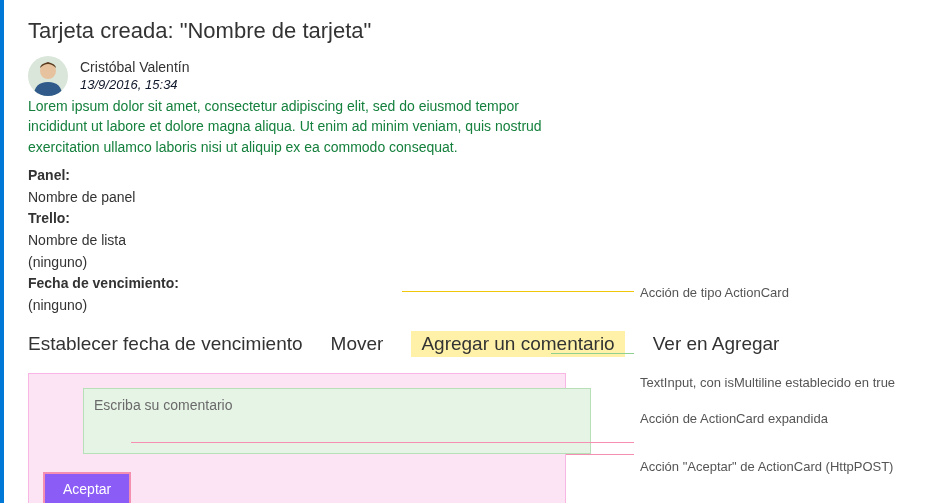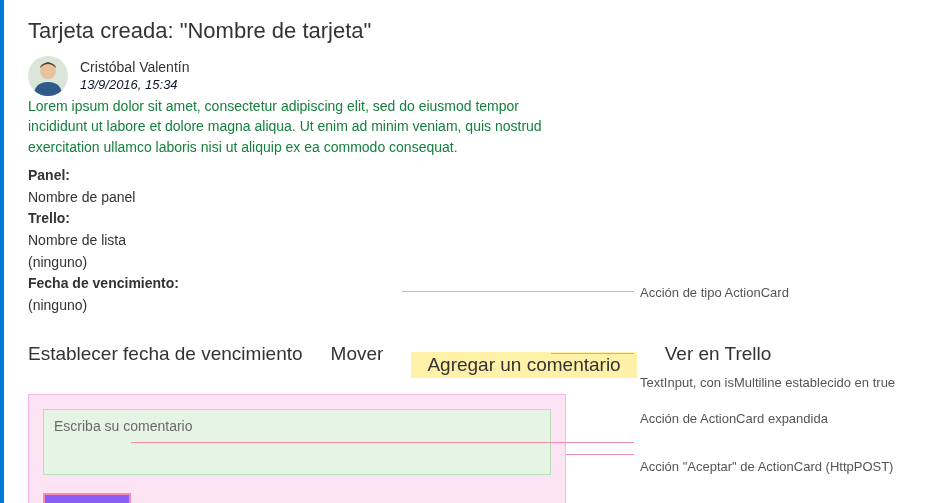--- a/index.html
+++ b/index.html
@@ -34,42 +34,42 @@
   .author-date{font-size:13px;color:#0f172a;line-height:1.3;font-style:italic;}
   .body-text{font-size:14px;line-height:1.45;color:#15803d;margin:0 0 8px 0;max-width:520px;}
   .facts{font-size:14px;margin-bottom:14px;}
   .fact-row{display:flex;line-height:1.55;flex-direction:column;}
   .fact-label{width:180px;font-weight:600;}
   .fact-value{color:#333;}
   .actions{display:flex;gap:28px;font-size:19px;margin-bottom:16px;align-items:center;}
   .action{color:#333;cursor:pointer;white-space:nowrap;}
   .action.highlight{
     background:#fff2a8;
-    padding:2px 16px;
+    padding:2px 10px;
     position:relative;
-    margin-top:21px;
   }
   .expanded-panel{
     background:#fce4f4;
     border:1px solid #f7b6e4;
     padding:14px;
     position:relative;
   }
   .comment-input{
     width:100%;
     box-sizing:border-box;
     background:#e6f4e6;
     border:1px solid #b8e0b8;
     resize:none;
     height:66px;
     padding:8px 10px;
     font-family:inherit;
     font-size:14px;
     color:#555;
     outline:none;
+    margin-left:40px;
   }
   .comment-input::placeholder{color:#6a6a6a;}
   .accept-btn{
     display:inline-block;
     margin-top:14px;
     background:#8b5cf6;
     color:#fff;
     font-size:14px;
     padding:7px 18px;
     border:2px solid #f48fb1;
@@ -132,21 +132,21 @@
     <div class="fact-row">
       <div class="fact-label">Fecha de vencimiento:</div>
       <div class="fact-value">(ninguno)</div>
     </div>
   </div>
 
   <div class="actions">
     <span class="action">Establecer fecha de vencimiento</span>
     <span class="action">Mover</span>
     <span class="action highlight" id="addCommentAction">Agregar un comentario</span>
-    <span class="action">Ver en Trello</span>
+    <span class="action">Ver en Agregar</span>
   </div>
 
   <div class="expanded-panel" id="expandedPanel">
     <textarea class="comment-input" id="commentInput" placeholder="Escriba su comentario" style=""></textarea>
     <div class="accept-btn" id="acceptBtn">Aceptar</div>
   </div>
 
 </div>
 
 <div class="annot" style="left:640px;top:285px;">Acción de tipo ActionCard</div>

